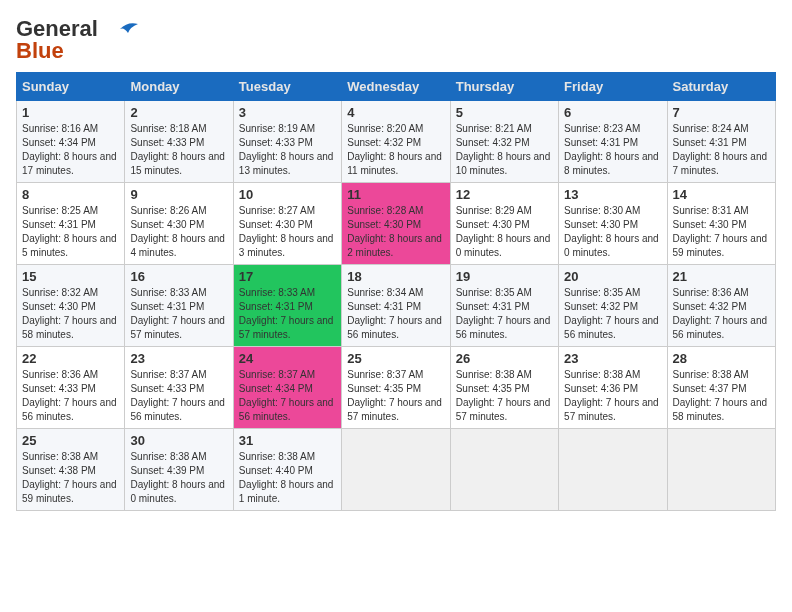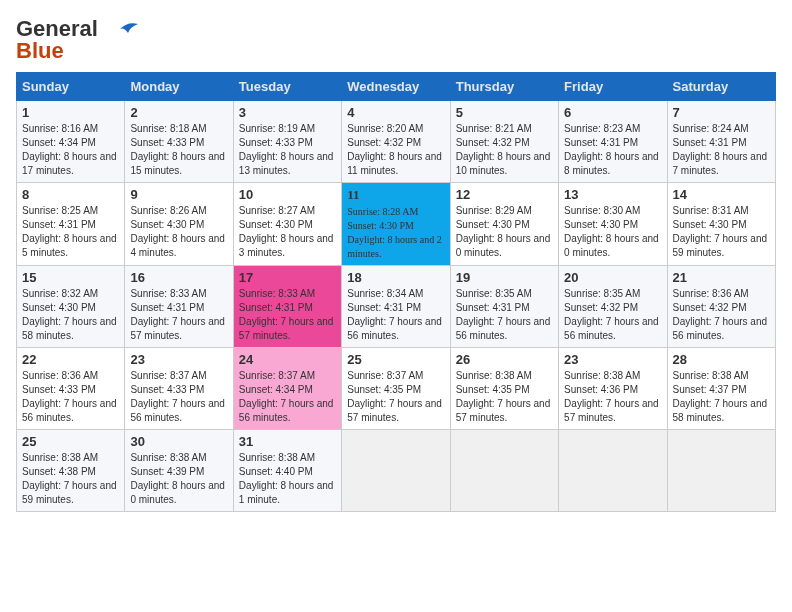--- a/index.html
+++ b/index.html
@@ -115,38 +115,38 @@
         <td style="background: rgb(245, 247, 250);"><span class="day-number">3</span><span class="day-info">Sunrise: 8:19 AM<br>Sunset: 4:33 PM<br>Daylight: 8 hours and 13 minutes.</span></td>
         <td style="background: rgb(245, 247, 250);"><span class="day-number">4</span><span class="day-info">Sunrise: 8:20 AM<br>Sunset: 4:32 PM<br>Daylight: 8 hours and 11 minutes.</span></td>
         <td style="background: rgb(245, 247, 250);"><span class="day-number">5</span><span class="day-info">Sunrise: 8:21 AM<br>Sunset: 4:32 PM<br>Daylight: 8 hours and 10 minutes.</span></td>
         <td style="background: rgb(245, 247, 250);"><span class="day-number">6</span><span class="day-info">Sunrise: 8:23 AM<br>Sunset: 4:31 PM<br>Daylight: 8 hours and 8 minutes.</span></td>
         <td style="background: rgb(245, 247, 250);"><span class="day-number">7</span><span class="day-info">Sunrise: 8:24 AM<br>Sunset: 4:31 PM<br>Daylight: 8 hours and 7 minutes.</span></td>
       </tr>
       <tr>
         <td style="background: rgb(255, 255, 255);"><span class="day-number">8</span><span class="day-info">Sunrise: 8:25 AM<br>Sunset: 4:31 PM<br>Daylight: 8 hours and 5 minutes.</span></td>
         <td style="background: rgb(255, 255, 255);"><span class="day-number">9</span><span class="day-info">Sunrise: 8:26 AM<br>Sunset: 4:30 PM<br>Daylight: 8 hours and 4 minutes.</span></td>
         <td style="background: rgb(255, 255, 255);"><span class="day-number">10</span><span class="day-info">Sunrise: 8:27 AM<br>Sunset: 4:30 PM<br>Daylight: 8 hours and 3 minutes.</span></td>
-        <td style="background: #0ea5e9; font-family: Liberation Serif, serif;"><span class="day-number">11</span><span class="day-info">Sunrise: 8:28 AM<br>Sunset: 4:30 PM<br>Daylight: 8 hours and 2 minutes.</span></td>
+        <td style="background: #ec4899;"><span class="day-number">11</span><span class="day-info">Sunrise: 8:28 AM<br>Sunset: 4:30 PM<br>Daylight: 8 hours and 2 minutes.</span></td>
         <td style="background: rgb(255, 255, 255);"><span class="day-number">12</span><span class="day-info">Sunrise: 8:29 AM<br>Sunset: 4:30 PM<br>Daylight: 8 hours and 0 minutes.</span></td>
         <td style="background: rgb(255, 255, 255);"><span class="day-number">13</span><span class="day-info">Sunrise: 8:30 AM<br>Sunset: 4:30 PM<br>Daylight: 8 hours and 0 minutes.</span></td>
         <td style="background: rgb(255, 255, 255);"><span class="day-number">14</span><span class="day-info">Sunrise: 8:31 AM<br>Sunset: 4:30 PM<br>Daylight: 7 hours and 59 minutes.</span></td>
       </tr>
       <tr>
         <td style="background: rgb(245, 247, 250);"><span class="day-number">15</span><span class="day-info">Sunrise: 8:32 AM<br>Sunset: 4:30 PM<br>Daylight: 7 hours and 58 minutes.</span></td>
         <td style="background: rgb(245, 247, 250);"><span class="day-number">16</span><span class="day-info">Sunrise: 8:33 AM<br>Sunset: 4:31 PM<br>Daylight: 7 hours and 57 minutes.</span></td>
-        <td style="background: #ec4899;"><span class="day-number">17</span><span class="day-info">Sunrise: 8:33 AM<br>Sunset: 4:31 PM<br>Daylight: 7 hours and 57 minutes.</span></td>
+        <td style="background: #22c55e;"><span class="day-number">17</span><span class="day-info">Sunrise: 8:33 AM<br>Sunset: 4:31 PM<br>Daylight: 7 hours and 57 minutes.</span></td>
         <td style="background: rgb(245, 247, 250);"><span class="day-number">18</span><span class="day-info">Sunrise: 8:34 AM<br>Sunset: 4:31 PM<br>Daylight: 7 hours and 56 minutes.</span></td>
         <td style="background: rgb(245, 247, 250);"><span class="day-number">19</span><span class="day-info">Sunrise: 8:35 AM<br>Sunset: 4:31 PM<br>Daylight: 7 hours and 56 minutes.</span></td>
         <td style="background: rgb(245, 247, 250);"><span class="day-number">20</span><span class="day-info">Sunrise: 8:35 AM<br>Sunset: 4:32 PM<br>Daylight: 7 hours and 56 minutes.</span></td>
         <td style="background: rgb(245, 247, 250);"><span class="day-number">21</span><span class="day-info">Sunrise: 8:36 AM<br>Sunset: 4:32 PM<br>Daylight: 7 hours and 56 minutes.</span></td>
       </tr>
       <tr>
         <td style="background: rgb(255, 255, 255);"><span class="day-number">22</span><span class="day-info">Sunrise: 8:36 AM<br>Sunset: 4:33 PM<br>Daylight: 7 hours and 56 minutes.</span></td>
         <td style="background: rgb(255, 255, 255);"><span class="day-number">23</span><span class="day-info">Sunrise: 8:37 AM<br>Sunset: 4:33 PM<br>Daylight: 7 hours and 56 minutes.</span></td>
-        <td style="background: #f9a8d4;"><span class="day-number">24</span><span class="day-info">Sunrise: 8:37 AM<br>Sunset: 4:34 PM<br>Daylight: 7 hours and 56 minutes.</span></td>
+        <td style="background: #ec4899;"><span class="day-number">24</span><span class="day-info">Sunrise: 8:37 AM<br>Sunset: 4:34 PM<br>Daylight: 7 hours and 56 minutes.</span></td>
         <td style="background: rgb(255, 255, 255);"><span class="day-number">25</span><span class="day-info">Sunrise: 8:37 AM<br>Sunset: 4:35 PM<br>Daylight: 7 hours and 57 minutes.</span></td>
         <td style="background: rgb(255, 255, 255);"><span class="day-number">26</span><span class="day-info">Sunrise: 8:38 AM<br>Sunset: 4:35 PM<br>Daylight: 7 hours and 57 minutes.</span></td>
         <td style="background: rgb(255, 255, 255);"><span class="day-number">23</span><span class="day-info">Sunrise: 8:38 AM<br>Sunset: 4:36 PM<br>Daylight: 7 hours and 57 minutes.</span></td>
         <td style="background: rgb(255, 255, 255);"><span class="day-number">28</span><span class="day-info">Sunrise: 8:38 AM<br>Sunset: 4:37 PM<br>Daylight: 7 hours and 58 minutes.</span></td>
       </tr>
       <tr>
         <td style="background: rgb(245, 247, 250);"><span class="day-number">25</span><span class="day-info">Sunrise: 8:38 AM<br>Sunset: 4:38 PM<br>Daylight: 7 hours and 59 minutes.</span></td>
         <td style="background: rgb(245, 247, 250);"><span class="day-number">30</span><span class="day-info">Sunrise: 8:38 AM<br>Sunset: 4:39 PM<br>Daylight: 8 hours and 0 minutes.</span></td>
         <td style="background: rgb(245, 247, 250);"><span class="day-number">31</span><span class="day-info">Sunrise: 8:38 AM<br>Sunset: 4:40 PM<br>Daylight: 8 hours and 1 minute.</span></td>
         <td class="empty-cell"></td>

